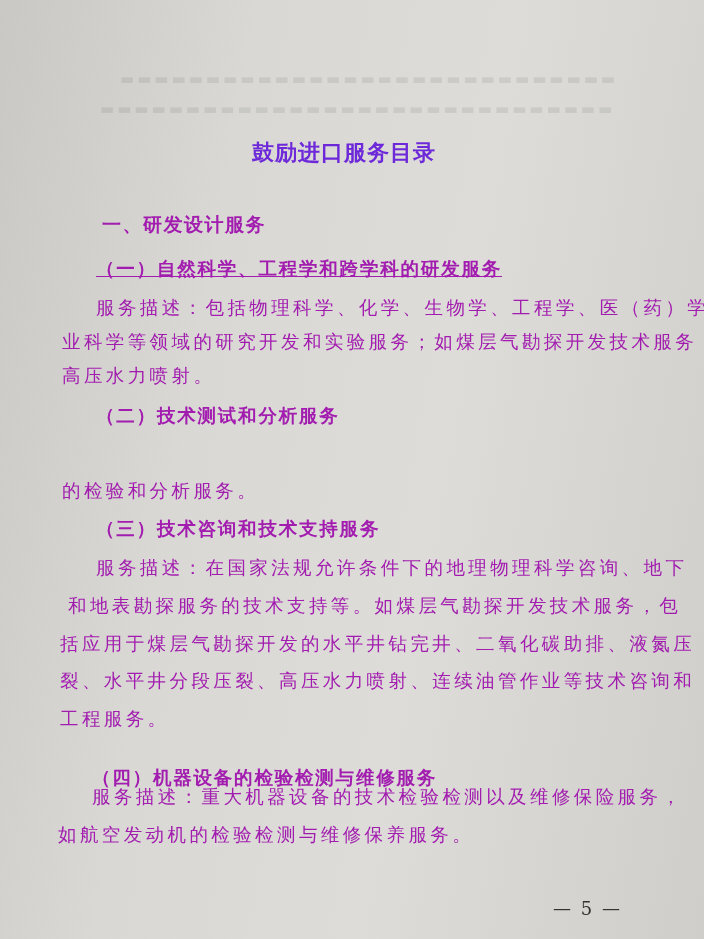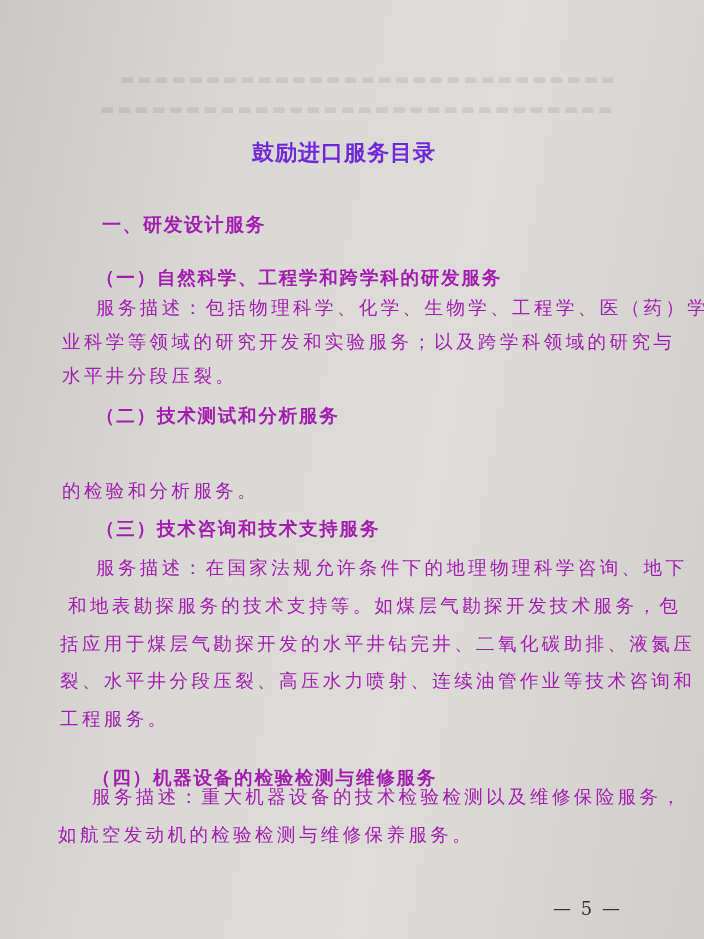--- a/index.html
+++ b/index.html
@@ -38,24 +38,24 @@
 
 <div class="page">
 
   <div class="bleed" style="left:120px; top:70px;">▬▬▬▬▬▬▬▬▬▬▬▬▬▬▬▬▬▬▬▬▬▬▬▬▬▬▬▬▬</div>
   <div class="bleed" style="left:100px; top:100px;">▬▬▬▬▬▬▬▬▬▬▬▬▬▬▬▬▬▬▬▬▬▬▬▬▬▬▬▬▬▬</div>
 
   <div class="title">鼓励进口服务目录</div>
 
   <div class="line h1" style="left:102px; top:212px;">一、研发设计服务</div>
 
-  <div class="line h2" style="left:96px; top:265px;">（一）自然科学、工程学和跨学科的研发服务</div>
+  <div class="line h2" style="left:96px; top:256px;text-decoration:underline;">（一）自然科学、工程学和跨学科的研发服务</div>
   <div class="line" style="left:96px; top:295px;">服务描述：包括物理科学、化学、生物学、工程学、医（药）学、农</div>
-  <div class="line" style="left:62px; top:329px;">业科学等领域的研究开发和实验服务；以及跨学科领域的研究与</div>
-  <div class="line" style="left:62px; top:363px;">水平井分段压裂。</div>
+  <div class="line" style="left:62px; top:329px;">业科学等领域的研究开发和实验服务；如煤层气勘探开发技术服务</div>
+  <div class="line" style="left:62px; top:363px;">高压水力喷射。</div>
 
   <div class="line h2" style="left:96px; top:403px;">（二）技术测试和分析服务</div>
   <div class="line" style="left:62px; top:478px;">的检验和分析服务。</div>
 
   <div class="line h2" style="left:96px; top:516px;">（三）技术咨询和技术支持服务</div>
   <div class="line" style="left:96px; top:555px;">服务描述：在国家法规允许条件下的地理物理科学咨询、地下</div>
   <div class="line" style="left:60px; top:593px;margin-left:8px;">和地表勘探服务的技术支持等。如煤层气勘探开发技术服务，包</div>
   <div class="line" style="left:60px; top:631px;">括应用于煤层气勘探开发的水平井钻完井、二氧化碳助排、液氮压</div>
   <div class="line" style="left:60px; top:668px;">裂、水平井分段压裂、高压水力喷射、连续油管作业等技术咨询和</div>
   <div class="line" style="left:60px; top:706px;">工程服务。</div>

